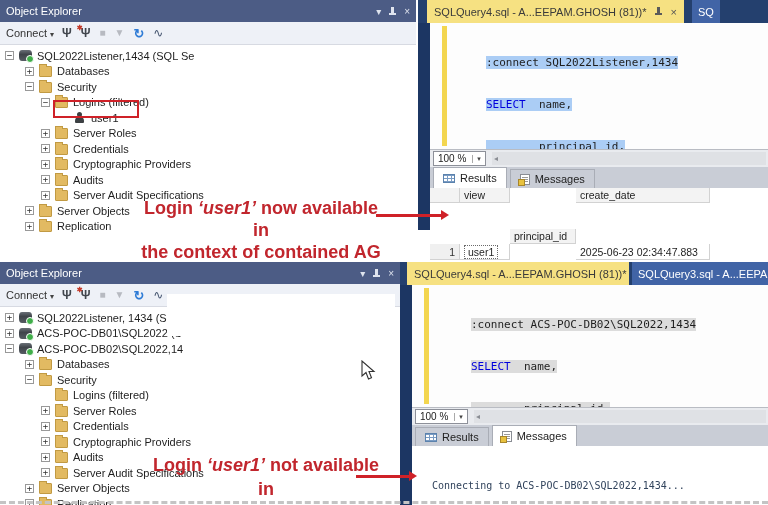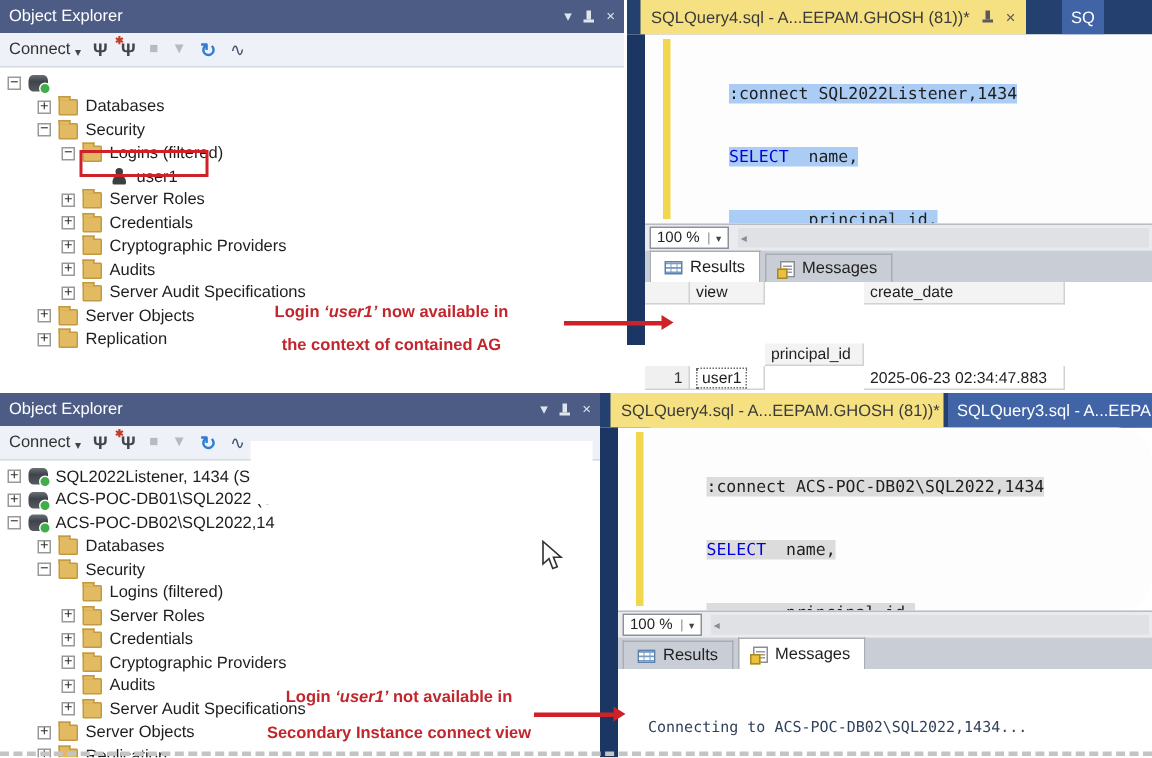--- a/index.html
+++ b/index.html
@@ -87,21 +87,21 @@
   .ghead .gc { background:#f3f3f3; height:15px; }
   .grhdr { width:30px; background:#f0f0f0; justify-content:flex-end; color:#333; }
   .c-name { width:50px; } .c-pid { width:66px;margin-top:41px; } .c-date { width:134px; }
   .cell-sel { border:1px dotted #6a6a6a; padding:0 3px; }
 
   .messages { position:absolute; left:12px; right:0; bottom:0; background:#fff;
               font-family:"DejaVu Sans Mono", monospace; font-size:10px; color:#31435c;
               padding:6px 0 0 20px; line-height:13.5px; white-space:pre; }
 
   
-  .anno { position:absolute; color:#c1262d; font-weight:bold; font-size:11px; text-align:center; line-height:22px; }
+  .anno { position:absolute; color:#c1262d; font-weight:bold; font-size:18px; text-align:center; line-height:22px; }
   .anno i { font-style:italic; }
   .redbox { position:absolute; border:2px solid #cf2128; }
   .arrow { position:absolute; height:2.5px; background:#cf2128; }
   .arrowhead { position:absolute; width:0; height:0; border-top:5px solid transparent;
                border-bottom:5px solid transparent; border-left:8px solid #cf2128; }
   .whitebox { position:absolute; background:#fff; }
   .dashline { position:absolute; left:0; right:0; border-top:3px dashed #c4c4c4; }
   .cursor { position:absolute; }
 </style>
 </head>
@@ -124,20 +124,21 @@
       <span class="tbtn tb-plug red">Ψ</span>
       <span class="tbtn tb-gray">■</span>
       <span class="tbtn tb-gray">▼</span>
       <span class="tbtn tb-refresh">↻</span>
       <span class="tbtn tb-act">∿</span>
     </div>
     <div class="oe-tree">
       <div class="trow l1">
           <span class="twist">−</span>
           <span class="ticn srv"></span>
+          <span>SQL2022Listener,1434 (SQL Se</span>
         </div>
       <div class="trow l2">
           <span class="twist">+</span>
           <span class="ticn fld"></span>
           <span>Databases</span>
         </div>
       <div class="trow l2">
           <span class="twist">−</span>
           <span class="ticn fld"></span>
           <span>Security</span>
@@ -191,21 +192,21 @@
   </div>
   <div class="redbox" style="left:53px; top:100px; width:86px; height:18px;"></div>
 
   <div class="qpane" style="left:418px; top:0; width:350px; height:230px;">
     <div class="tabbar">
       <div class="tab-active" style="margin-left:9px; max-width:305px;">
         <span>SQLQuery4.sql - A...EEPAM.GHOSH (81))*</span>
         <span class="pinicon"></span>
         <span class="tclose">×</span>
       </div>
-      <div class="tab-blue" style="margin-left:24px; width:28px;">
+      <div class="tab-blue" style="margin-left:8px; width:28px;">
         <span>SQ</span>
       </div>
     </div>
     <div class="vstrip"></div>
     <div class="editor" style="top:23px; height:126px;">
       <div class="chbar"></div>
       <div class="code">
         <div><span class="hl-b"><span class="pl">:connect SQL2022Listener,1434</span></span></div>
         <div><span class="hl-b"><span class="kw">SELECT</span><span class="pl">  name,</span></span></div>
         <div><span class="hl-b"><span class="pl">        principal_id,</span></span></div>
@@ -356,21 +357,21 @@
       <div class="tab-active" style="margin-left:7px; max-width:222px;">
         <span>SQLQuery4.sql - A...EEPAM.GHOSH (81))*</span>
         <span class="pinicon"></span>
 
       </div>
       <div class="tab-blue" style="margin-left:3px; flex:1;">
         <span>SQLQuery3.sql - A...EEPAM.GH</span>
       </div>
     </div>
     <div class="vstrip"></div>
-    <div class="editor" style="top:23px; height:122px;border-radius:23px;">
+    <div class="editor" style="top:23px; height:122px;">
       <div class="chbar"></div>
       <div class="code" style="padding-left:31px;">
         <div><span class="hl-g"><span class="pl">:connect ACS-POC-DB02\SQL2022,1434</span></span></div>
         <div><span class="hl-g"><span class="kw">SELECT</span><span class="pl">  name,</span></span></div>
         <div><span class="hl-g"><span class="pl">        principal_id,</span></span></div>
         
         
         
       </div>
     </div>

